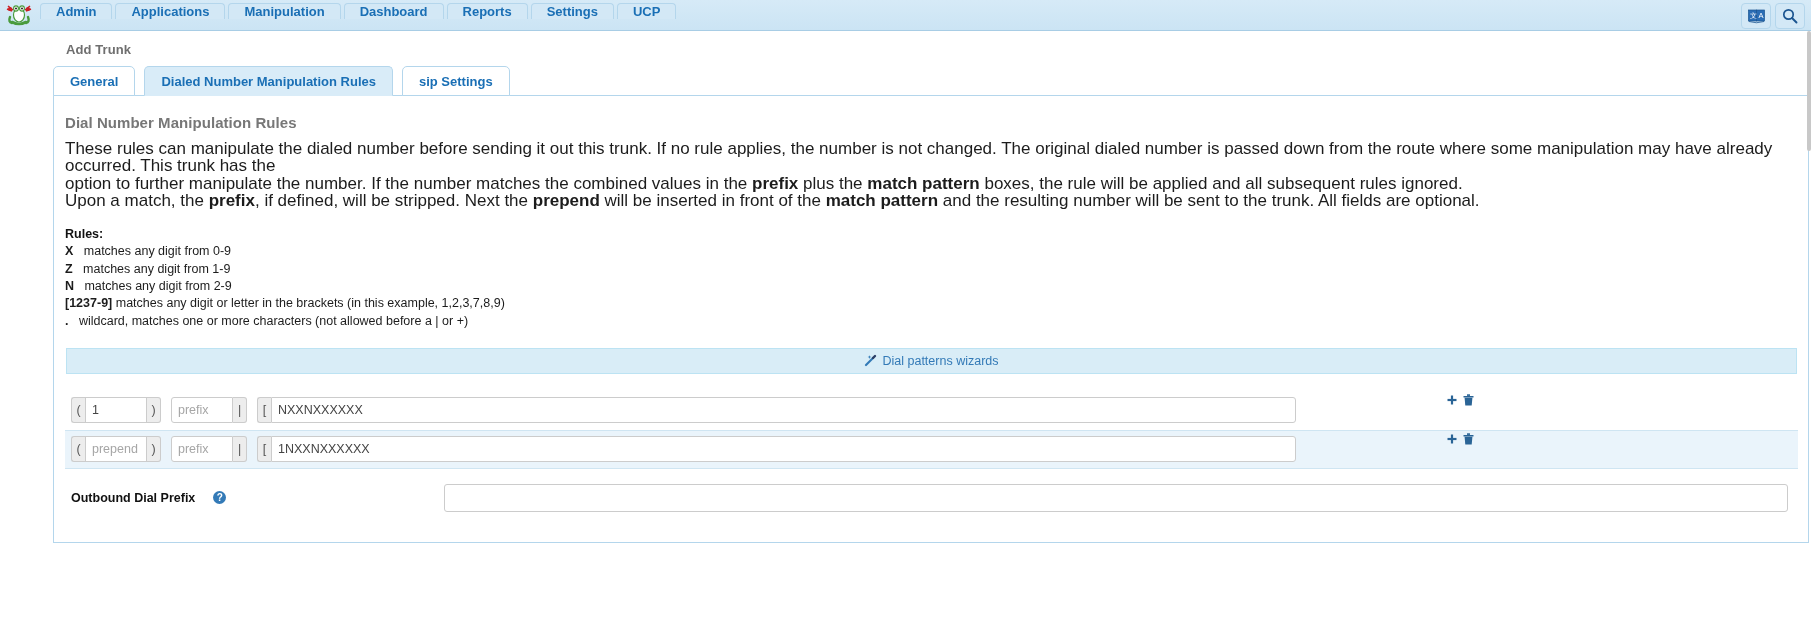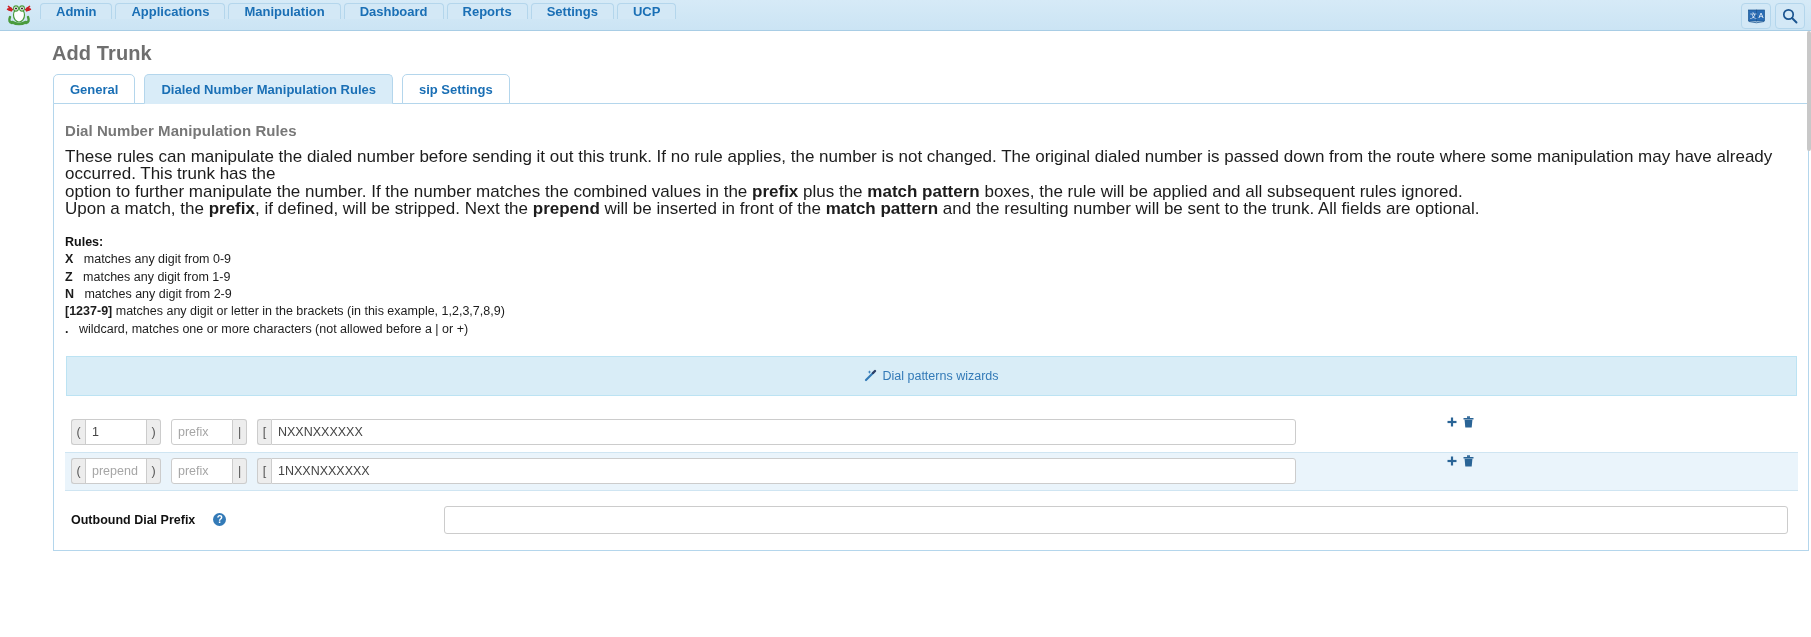--- a/index.html
+++ b/index.html
@@ -52,24 +52,24 @@
     background: #d3e8f6;
     border: 1px solid #b4d6ec;
     border-radius: 4px;
     display: flex; align-items: center; justify-content: center;
     cursor: pointer;
     margin-top: 2px;
   }
 
   
   .page-title {
-    font-size: 20px;
+    font-size: 13px;
     font-weight: bold;
     color: #6f6f6f;
-    padding: 11px 0 0 52px;
+    padding: 11px 0 0 66px;
     letter-spacing: 0.1px;
   }
 
   
   .tabs {
     display: flex;
     align-items: flex-end;
     padding: 9px 0 0 53px;
     gap: 9px;
     position: relative;
@@ -136,21 +136,21 @@
     line-height: 17.3px;
     white-space: pre;
   }
   .rule-line b { font-weight: bold; }
 
   
   .wizard-bar {
     margin: 18px 1px 0 1px;
     background: #d9edf7;
     border: 1px solid #bce3f3;
-    height: 40px;
+    height: 26px;
     display: flex; align-items: center; justify-content: center;
     cursor: pointer;
   }
   .wizard-link {
     font-size: 12.5px;
     color: #337ab7;
     display: flex; align-items: center; gap: 5px;
   }
 
   

